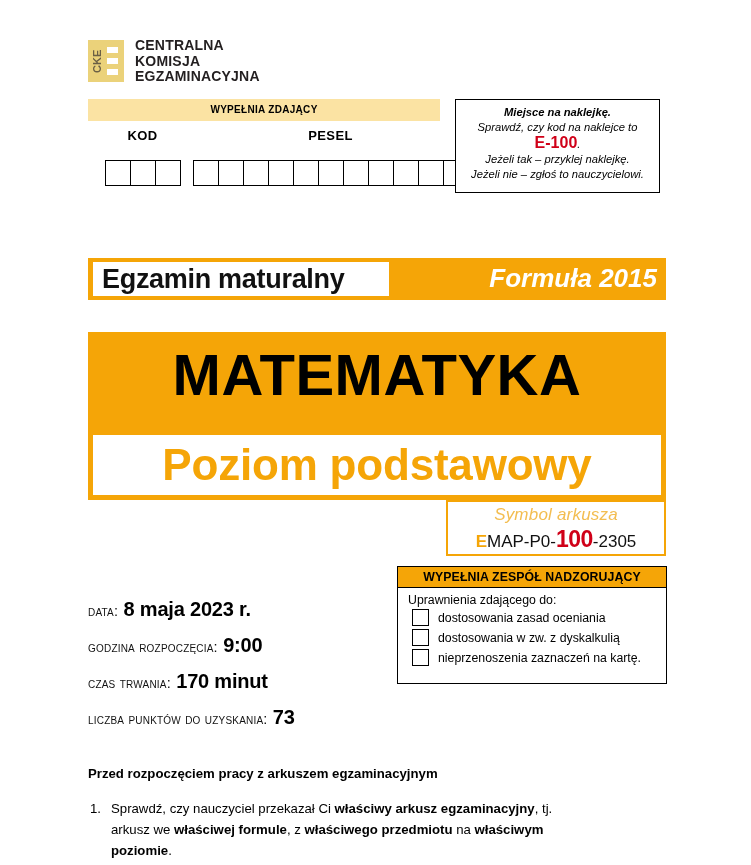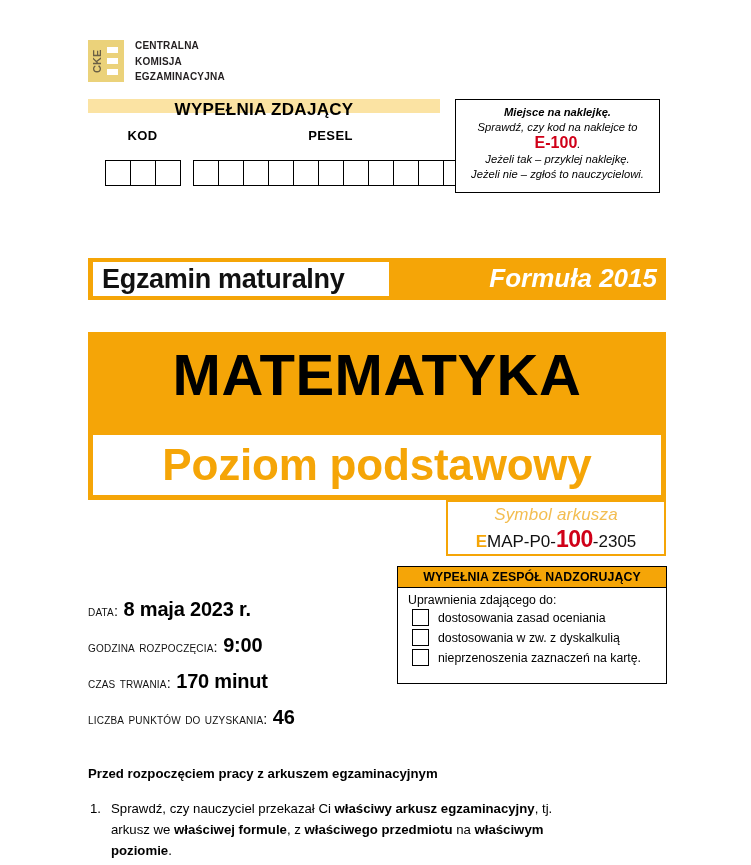--- a/index.html
+++ b/index.html
@@ -51,43 +51,43 @@
     font-size: 11px;
     font-weight: bold;
     letter-spacing: 0px;
     color: #6b6045;
     writing-mode: vertical-rl;
     transform: rotate(180deg);
     text-align: center;
     line-height: 13px;
   }
   .logo-text {
-    font-size: 10px;
+    font-size: 14px;
     font-weight: bold;
     line-height: 15.5px;
     letter-spacing: 0.2px;
     color: #231f20;
   }
   .legal-note {
     position: absolute;
     left: 367px; top: 6px;
     width: 230px;
     font-size: 10.3px;
     line-height: 13px;
     color: #1a1a1a;
   }
 
   
   .fill-head {
     position: absolute;
     left: 88px; top: 99px;
-    width: 352px; height: 14px;
+    width: 352px; height: 22px;
     background: #FBE3A3;
     text-align: center;
-    font-size: 17px;
+    font-size: 10px;
     font-weight: bold;
     letter-spacing: 0.3px;
     line-height: 22px;
   }
   .codes {
     position: absolute;
     left: 88px; top: 128px;
     width: 352px;
   }
   .code-label {
@@ -409,21 +409,21 @@
           <div class="sup-check"></div>
           <span>nieprzenoszenia zaznaczeń na kartę.</span>
         </div>
       </div>
   </div>
 
   <div class="info" id="info-list">
       <div class="info-line"><span class="info-label">Data:</span><span class="info-value"> 8 maja 2023 r.</span></div>
       <div class="info-line"><span class="info-label">Godzina rozpoczęcia:</span><span class="info-value"> 9:00</span></div>
       <div class="info-line"><span class="info-label">Czas trwania:</span><span class="info-value"> 170 minut</span></div>
-      <div class="info-line"><span class="info-label">Liczba punktów do uzyskania:</span><span class="info-value"> 46</span></div>
+      <div class="info-line"><span class="info-label">Liczba punktów do uzyskania:</span><span class="info-value"> 73</span></div>
     </div>
 
   <div class="instr-title">Przed rozpoczęciem pracy z arkuszem egzaminacyjnym</div>
   <div class="instr-item">
     <div class="instr-num">1.</div>
     <div class="instr-text" id="instr-text"><span>Sprawdź, czy nauczyciel przekazał Ci </span><b>właściwy arkusz egzaminacyjny</b><span>, tj. arkusz we </span><b>właściwej formule</b><span>, z </span><b>właściwego przedmiotu</b><span> na </span><b>właściwym poziomie</b><span>.</span></div>
   </div>
 
 </div>
 

